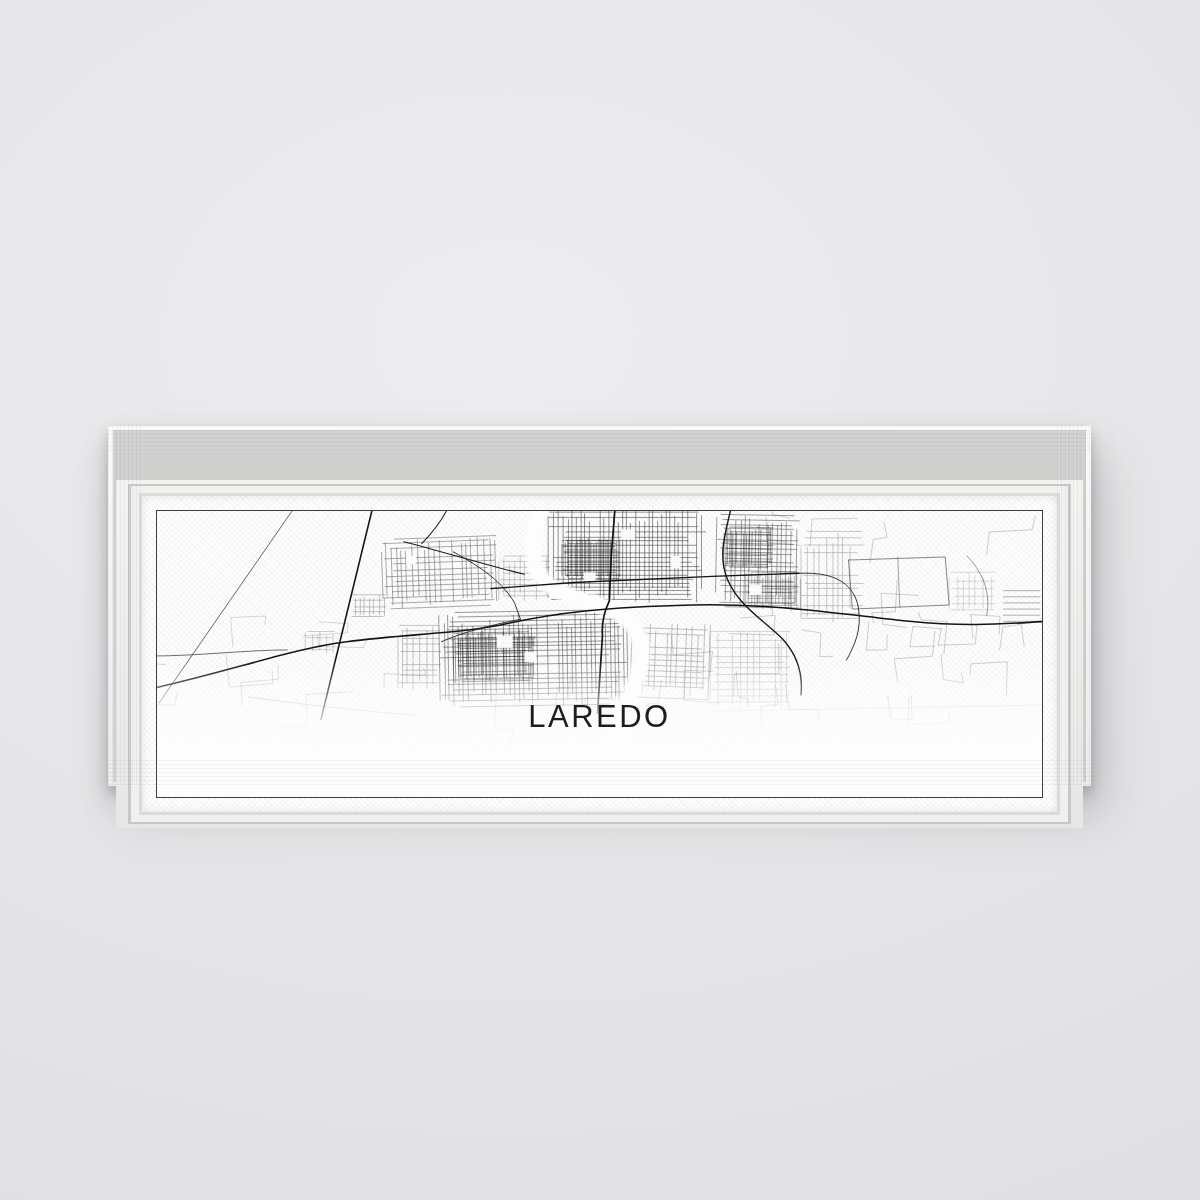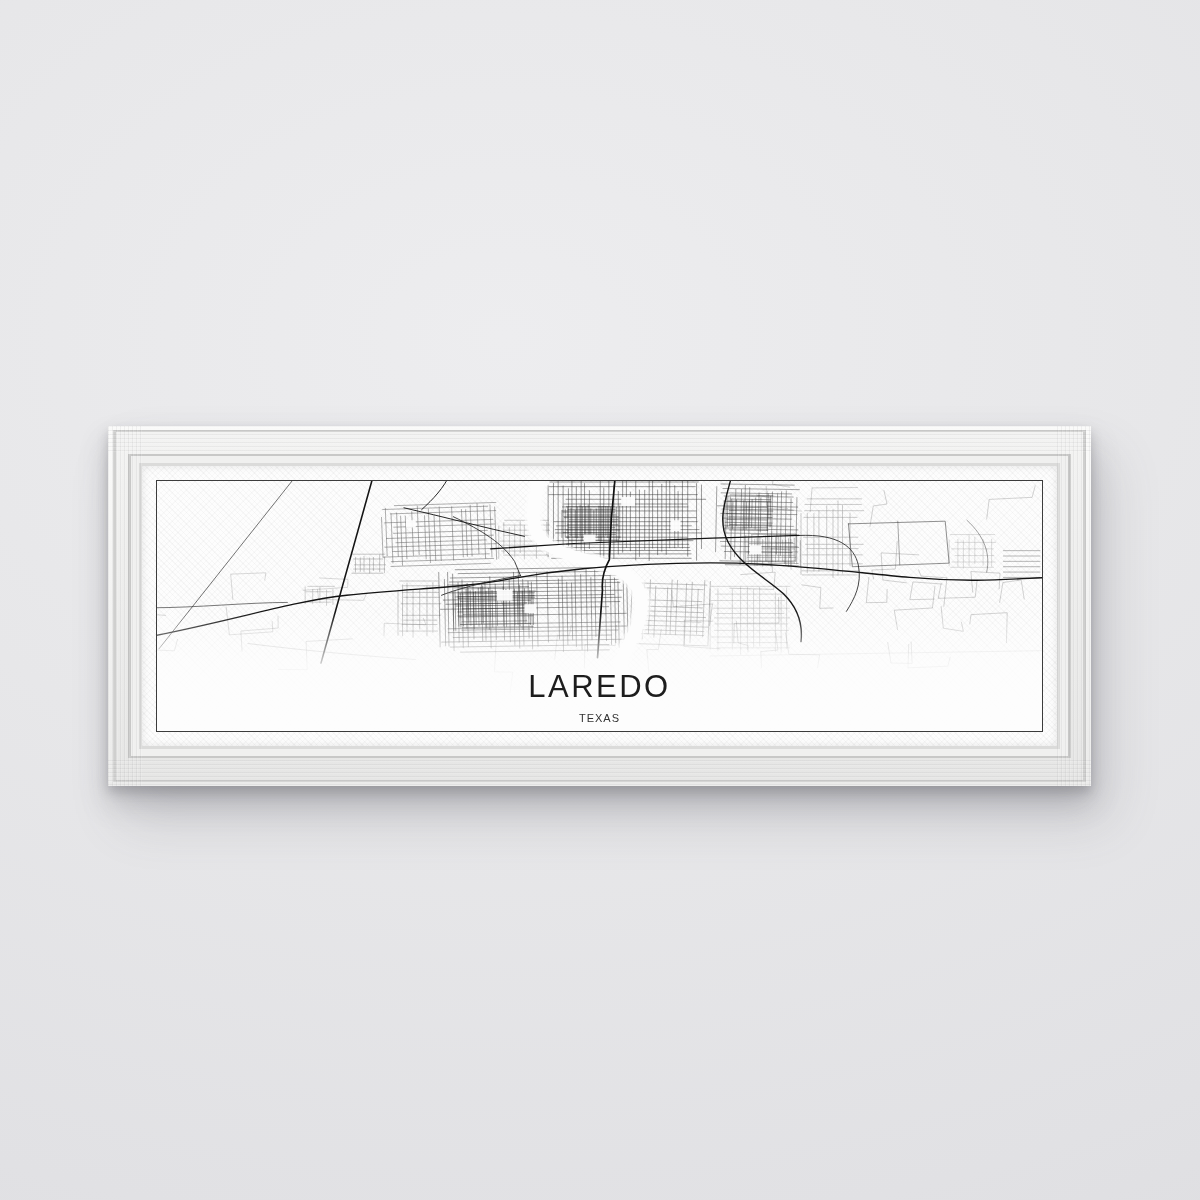--- a/index.html
+++ b/index.html
@@ -14,21 +14,21 @@
   .frame{
     position:absolute;left:108px;top:426px;width:983px;height:360px;
     box-shadow:
       0 6px 10px rgba(90,90,98,.28),
       0 16px 26px rgba(90,90,98,.26),
       16px 32px 50px rgba(90,90,100,.20);
   }
   .frame, .frame *{box-sizing:border-box;}
   .f1{height:100%;padding:4px 5px;background:linear-gradient(180deg,#fafaf9,#ebebea);box-shadow:inset 0 1px 0 #ffffff;}
   .f2{height:100%;padding:2px 3px;background:#cfcfce;}
-  .f3{height:100%;padding:22px 12px;background:linear-gradient(180deg,#f3f3f2,#e6e6e5);}
+  .f3{height:100%;padding:4px 12px;background:linear-gradient(180deg,#f3f3f2,#e6e6e5);margin-top:48px;}
   .f4{height:100%;padding:2px 3px;background:#c8c8c7;}
   .f5{height:100%;padding:7px 8px;background:#f0f0ef;}
   .f6{height:100%;padding:3px 3px;background:#dbdbda;}
 
   
   .wood{position:absolute;pointer-events:none;opacity:.85;}
   .wood-top,.wood-bottom{left:0;right:0;height:26px;
     background:repeating-linear-gradient(180deg, rgba(120,120,125,.10) 0 1px, rgba(255,255,255,.14) 1px 2px, transparent 2px 4px);}
   .wood-top{top:0;}
   .wood-bottom{bottom:0;}
@@ -623,21 +623,20 @@
                         <path d="M297,-8 C290,8 280,20 268,32" fill="none" stroke="#1a1a1a" stroke-width="1" opacity="1" stroke-linecap="round" stroke-linejoin="round"></path>
                         <path d="M250,30 C290,40 330,52 372,62" fill="none" stroke="#1a1a1a" stroke-width="1" opacity="1" stroke-linecap="round" stroke-linejoin="round"></path>
                         <path d="M650,61 C690,59 706,74 710,94 C714,116 706,132 698,146" fill="none" stroke="#222" stroke-width="0.9" opacity="1" stroke-linecap="round" stroke-linejoin="round"></path>
                         <path d="M368,106 C336,112 306,120 288,128" fill="none" stroke="#222" stroke-width="0.9" opacity="1" stroke-linecap="round" stroke-linejoin="round"></path>
                         <path d="M300,40 C330,56 350,70 362,90 L368,106" fill="none" stroke="#222" stroke-width="0.9" opacity="1" stroke-linecap="round" stroke-linejoin="round"></path>
                         <path d="M-6,142 C40,142 92,136 132,136" fill="none" stroke="#333" stroke-width="0.7" opacity="1" stroke-linecap="round" stroke-linejoin="round"></path>
                         <rect x="-6" y="146" width="908" height="140" fill="url(#fade)"></rect>
                       </svg>
                     <div class="map-text">
                       <div class="title">LAREDO</div>
-                      <div class="state">TEXAS</div>
                     </div>
                   </div>
                 </div>
 
               </div>
             </div>
           </div>
         </div>
       </div>
     </div>

